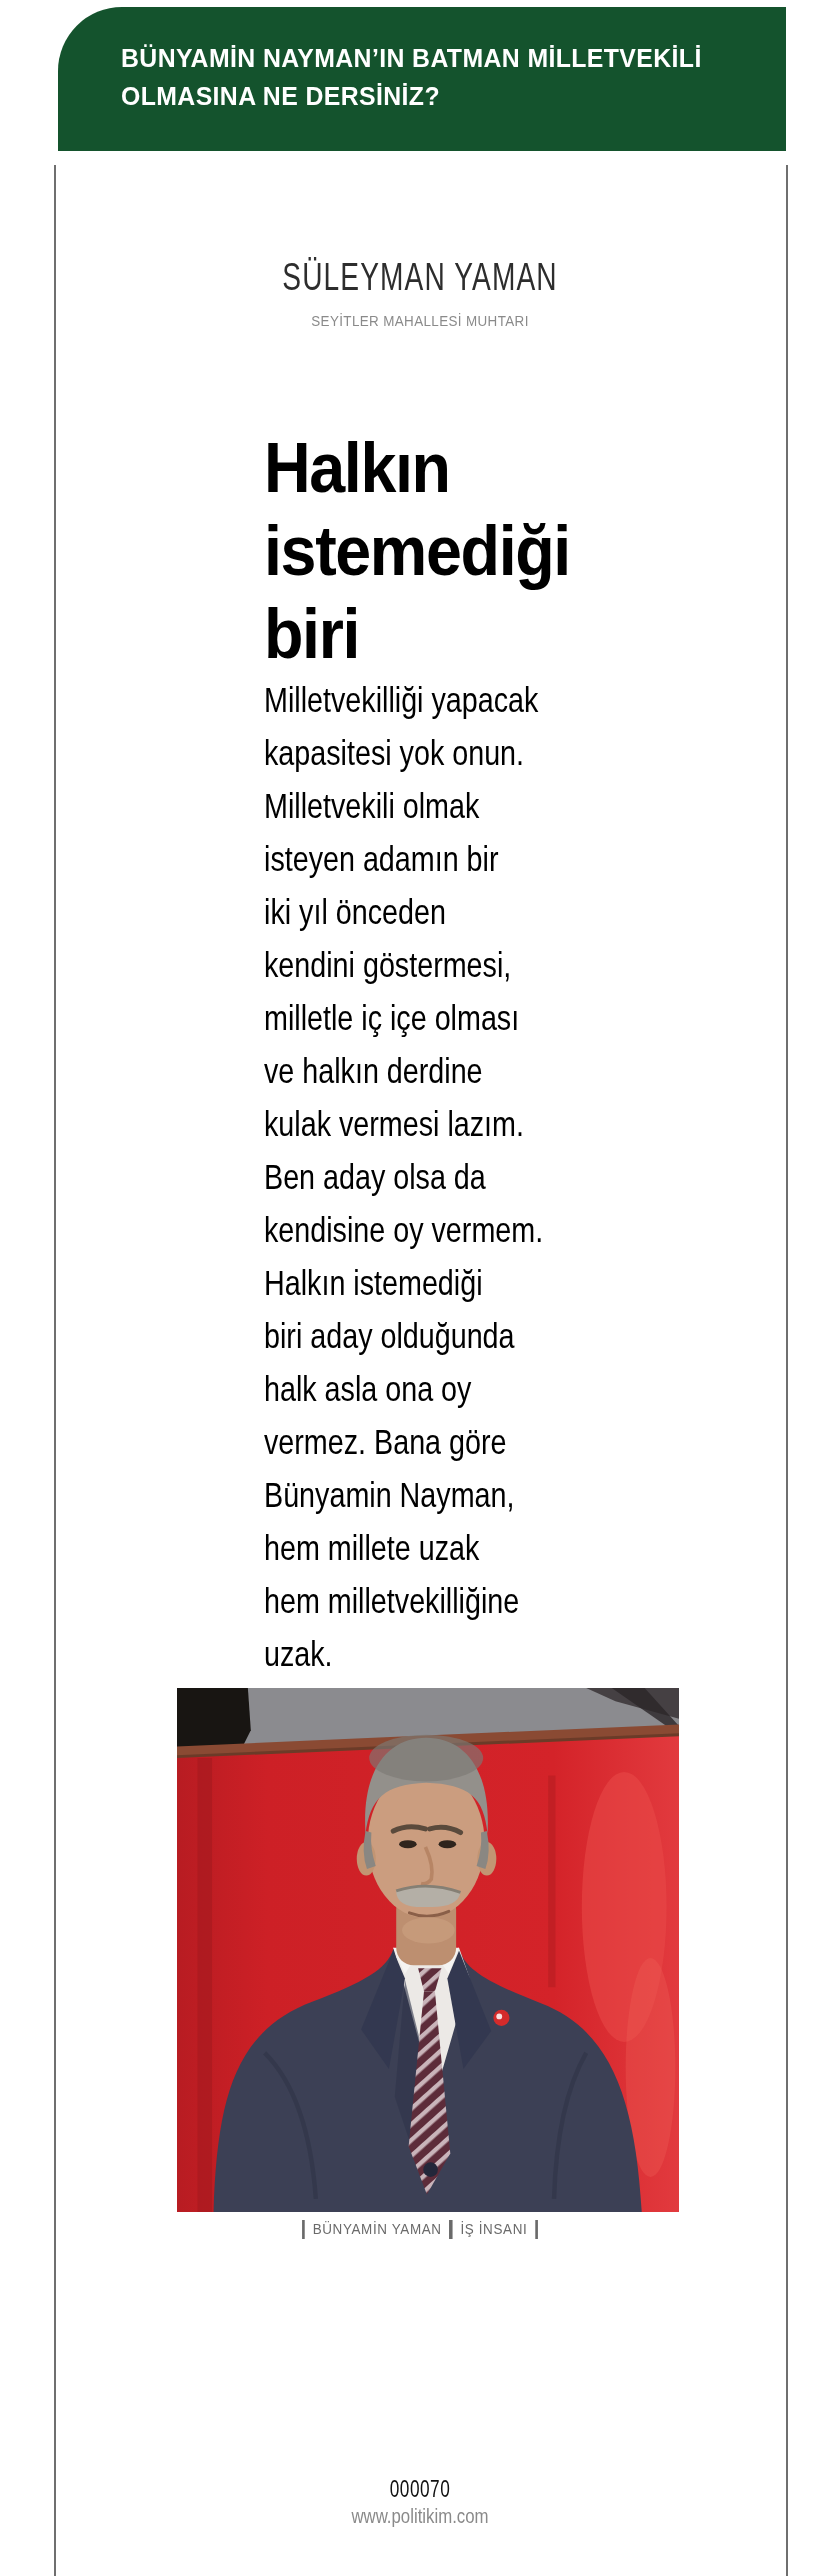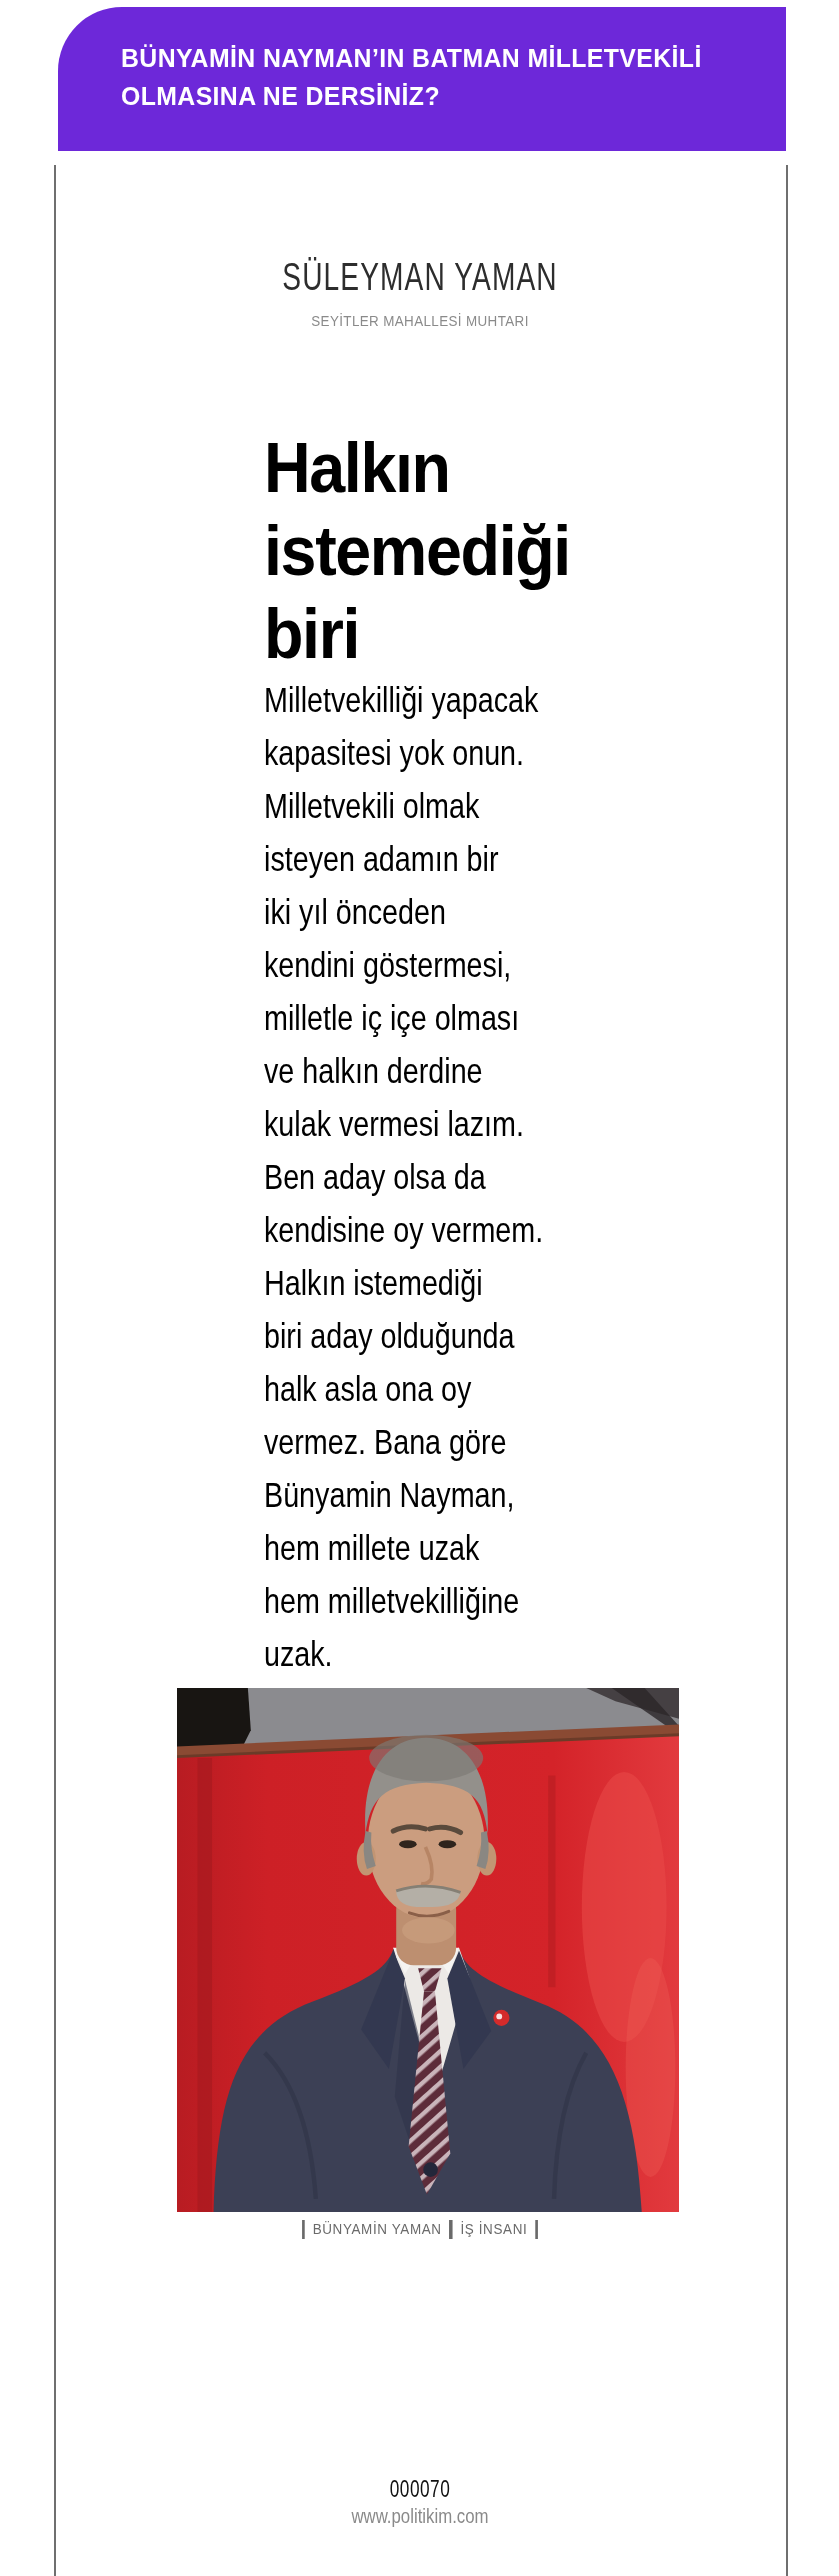--- a/index.html
+++ b/index.html
@@ -7,21 +7,21 @@
     position:relative;
     width:840px;height:2576px;
     margin:0 auto;
     background:#ffffff;
     overflow:hidden;
     font-family:"Liberation Sans", sans-serif;
   }
   
   .banner{
     position:absolute;left:58px;top:7.3px;width:728px;height:144px;
-    background:#6d28d9;
+    background:#14532d;
     border-top-left-radius:64px;
   }
   .banner-text{
     position:absolute;left:63px;top:32px;
     transform:scaleX(0.97);transform-origin:left top;
     color:#ffffff;font-weight:700;font-size:25.6px;line-height:38px;
     letter-spacing:0.4px;white-space:nowrap;
   }
   
   .vborder{position:absolute;top:165px;width:1.5px;height:2411px;background:#6f6f6f;}

